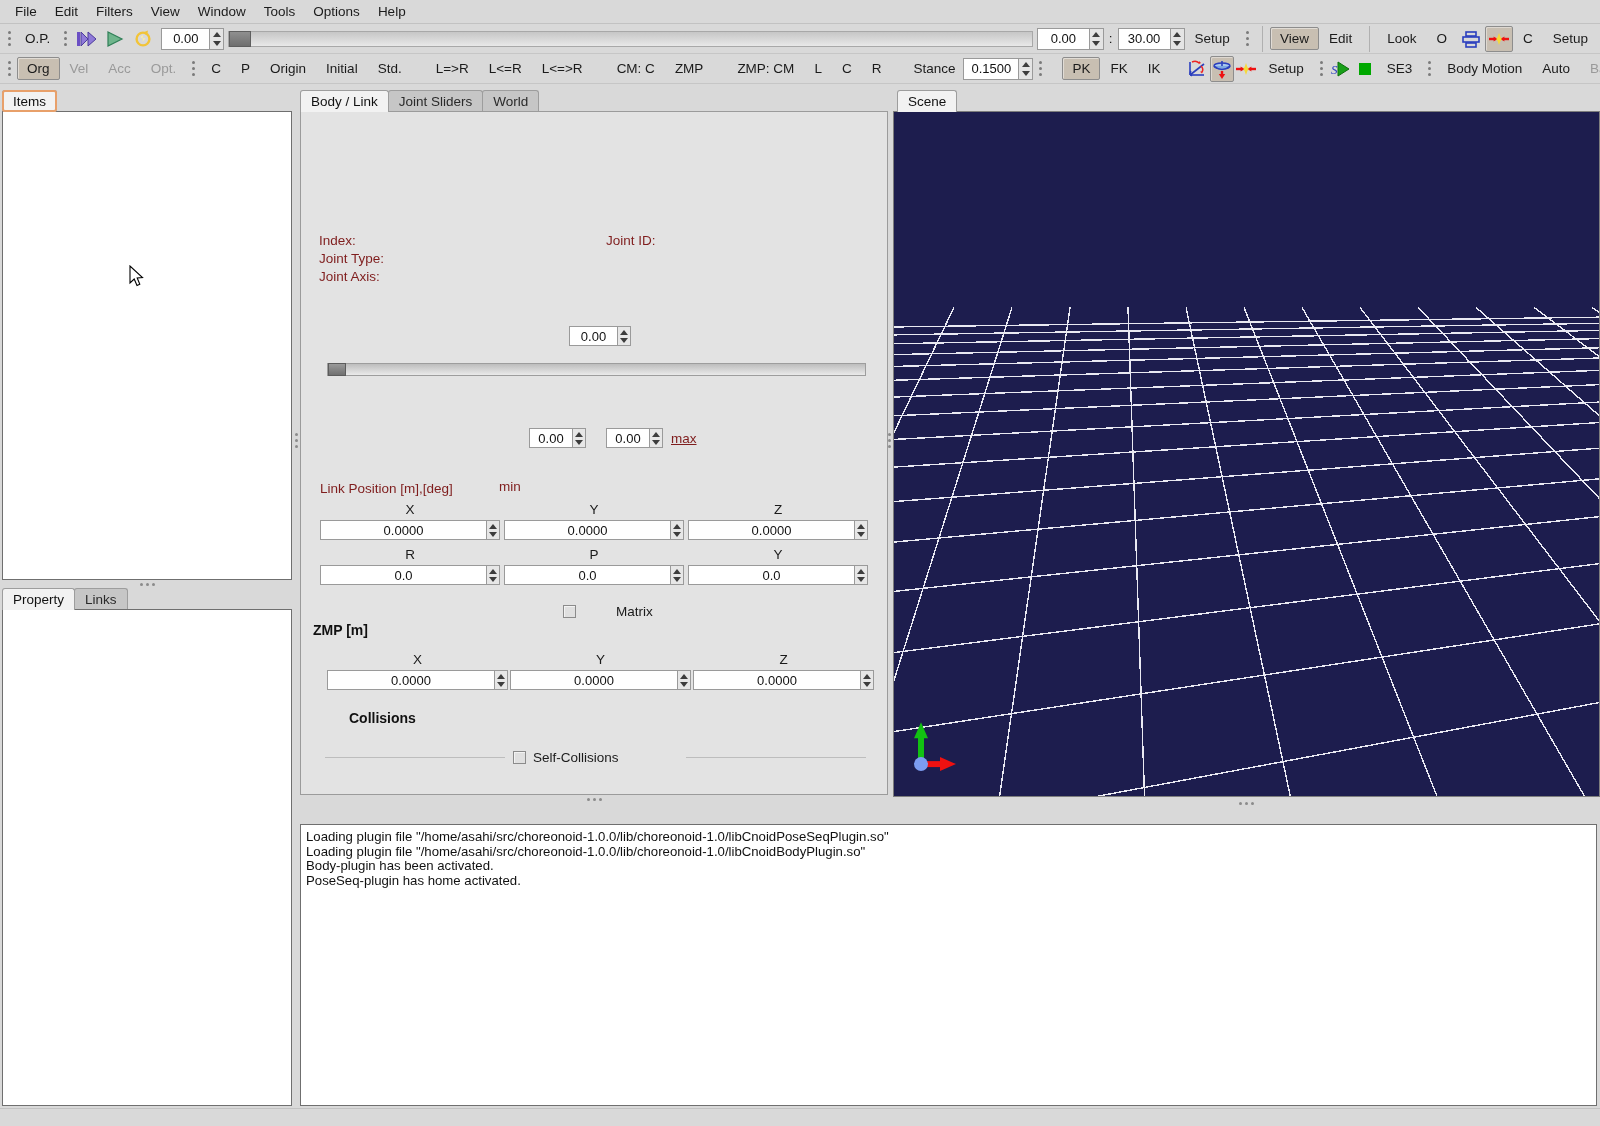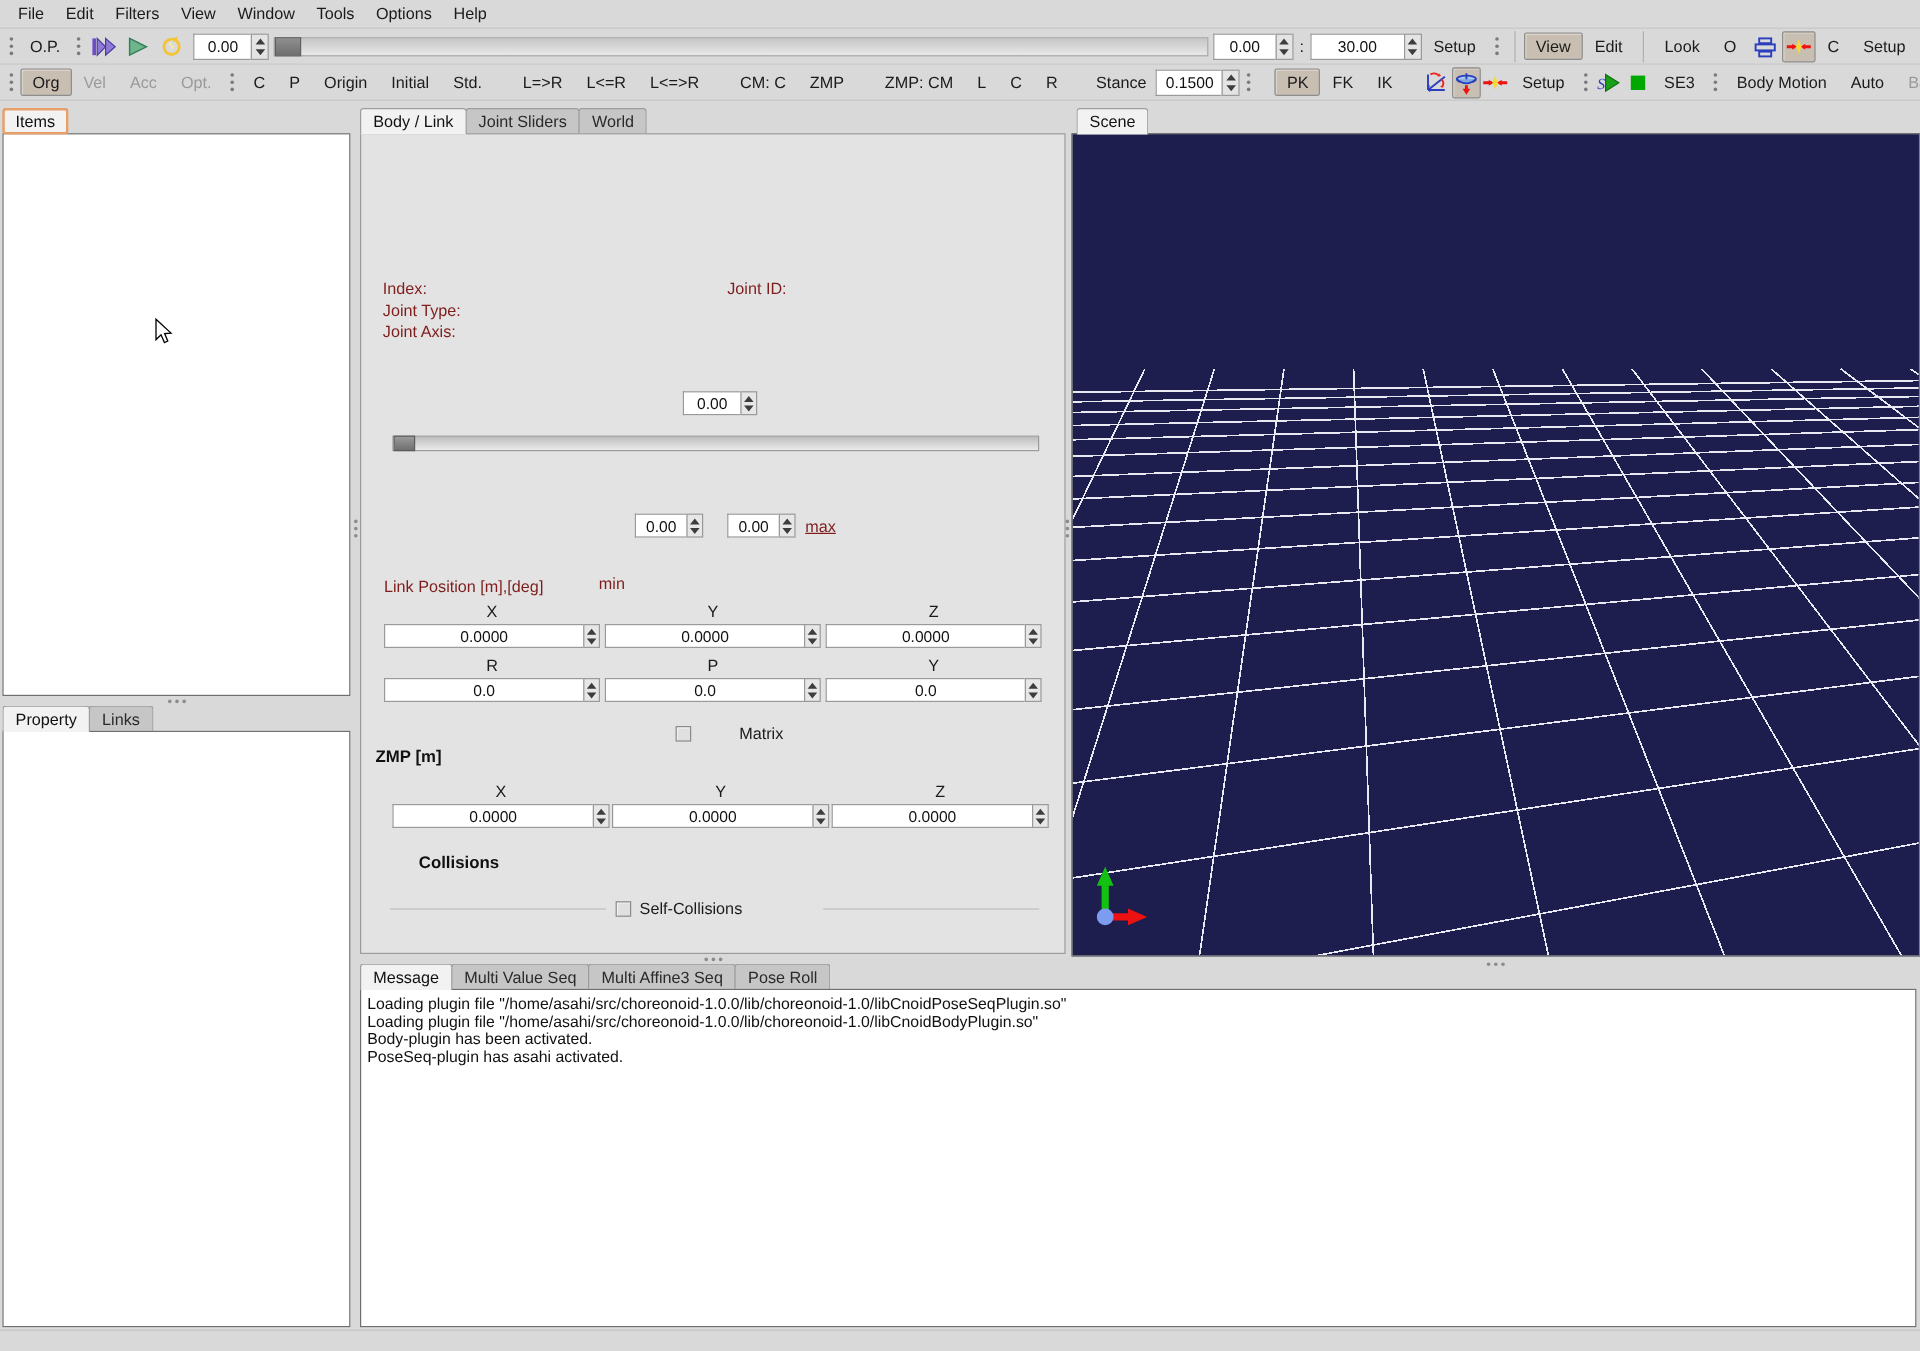--- a/index.html
+++ b/index.html
@@ -265,21 +265,21 @@
 
     <div class="spin">
       <input type="text" style="width: 52px;" value="0.00">
       <div class="arrows">
           <b class="up"></b>
           <b class="dn"></b>
         </div>
     </div>
     <div class="tb-label" style="padding:2px 5px;">:</div>
     <div class="spin">
-      <input type="text" style="width: 78px;" value="30.00">
+      <input type="text" style="width: 52px;" value="30.00">
       <div class="arrows">
           <b class="up"></b>
           <b class="dn"></b>
         </div>
     </div>
     <div class="tb-btn">Setup</div>
     <div class="grip">
         <i></i>
         <i></i>
         <i></i>
@@ -602,31 +602,25 @@
         </div>
       </div>
 
       <div class="dotgrip" style="position:absolute; left:0; right:0; top:705px;">
           <i></i>
           <i></i>
           <i></i>
         </div>
 
       <div id="msg-panel" style="width:1297px; right:auto;">
-        <div class="tabbar">
-          <div class="tab active">Message</div>
-          <div class="tab">Multi Value Seq</div>
-          <div class="tab">Multi Affine3 Seq</div>
-          <div class="tab">Pose Roll</div>
-        </div>
         <div id="msg-body">
           <div class="msg-line">Loading plugin file "/home/asahi/src/choreonoid-1.0.0/lib/choreonoid-1.0/libCnoidPoseSeqPlugin.so"</div>
           <div class="msg-line">Loading plugin file "/home/asahi/src/choreonoid-1.0.0/lib/choreonoid-1.0/libCnoidBodyPlugin.so"</div>
           <div class="msg-line">Body-plugin has been activated.</div>
-          <div class="msg-line">PoseSeq-plugin has asahi activated.</div>
+          <div class="msg-line">PoseSeq-plugin has home activated.</div>
         </div>
       </div>
     </div>
 
     <div class="vgrip" style="position:absolute; left:885px; top:330px; height:40px;">
         <i></i>
         <i></i>
         <i></i>
       </div>
 

